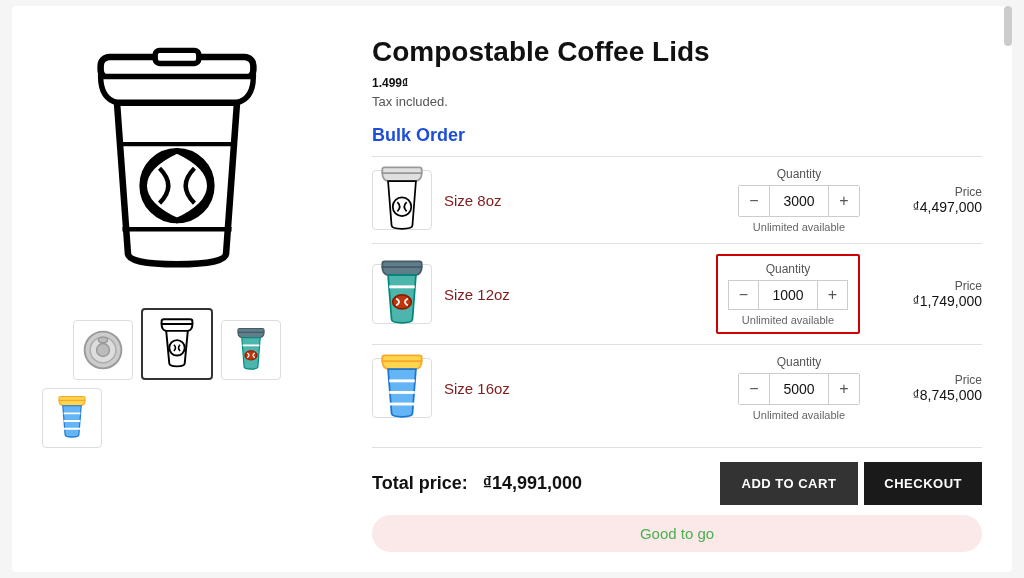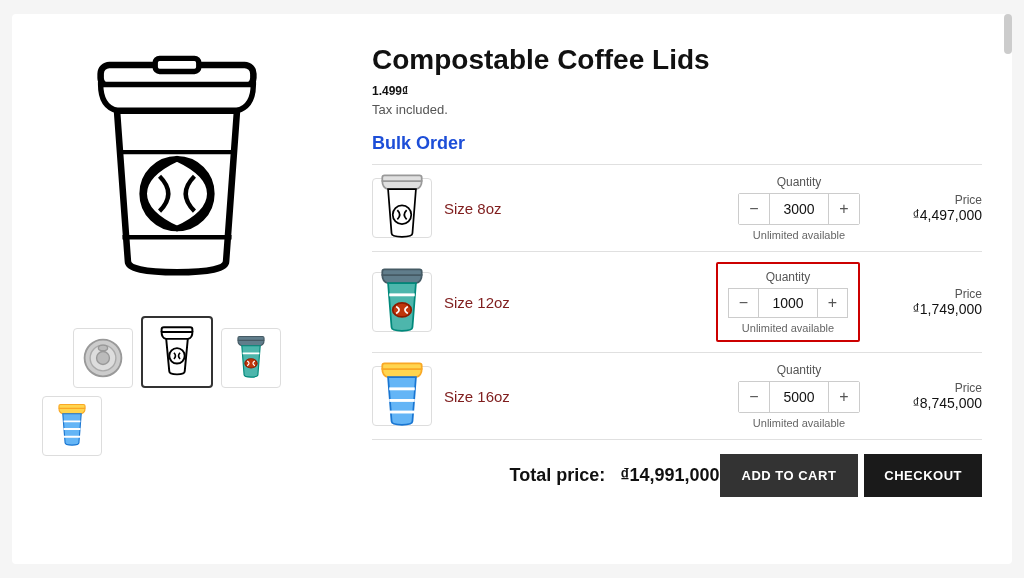--- a/index.html
+++ b/index.html
@@ -193,21 +193,22 @@
     }
     .price-value {
       font-size: 14px;
       color: #111;
       font-weight: 500;
     }
     
     .footer-row {
       display: flex;
       align-items: center;
-      justify-content: flex-end;
+      justify-content: space-between;
+      margin-top: 16px;
       padding-top: 14px;
       border-top: 1px solid #e0e0e0;
     }
     .total-price {
       font-size: 18px;
       font-weight: 700;
       color: #111;
     }
     .footer-buttons {
       display: flex;
@@ -426,14 +427,15 @@
         <span>Total price:</span>
         &nbsp;
         <span>₫14,991,000</span>
       </div>
       <div class="footer-buttons">
         <button class="btn-add-to-cart">ADD TO CART</button>
         <button class="btn-checkout">CHECKOUT</button>
       </div>
     </div>
 
+    <div class="good-to-go">Good to go</div>
   </div>
 </div>
 
 </body></html>

